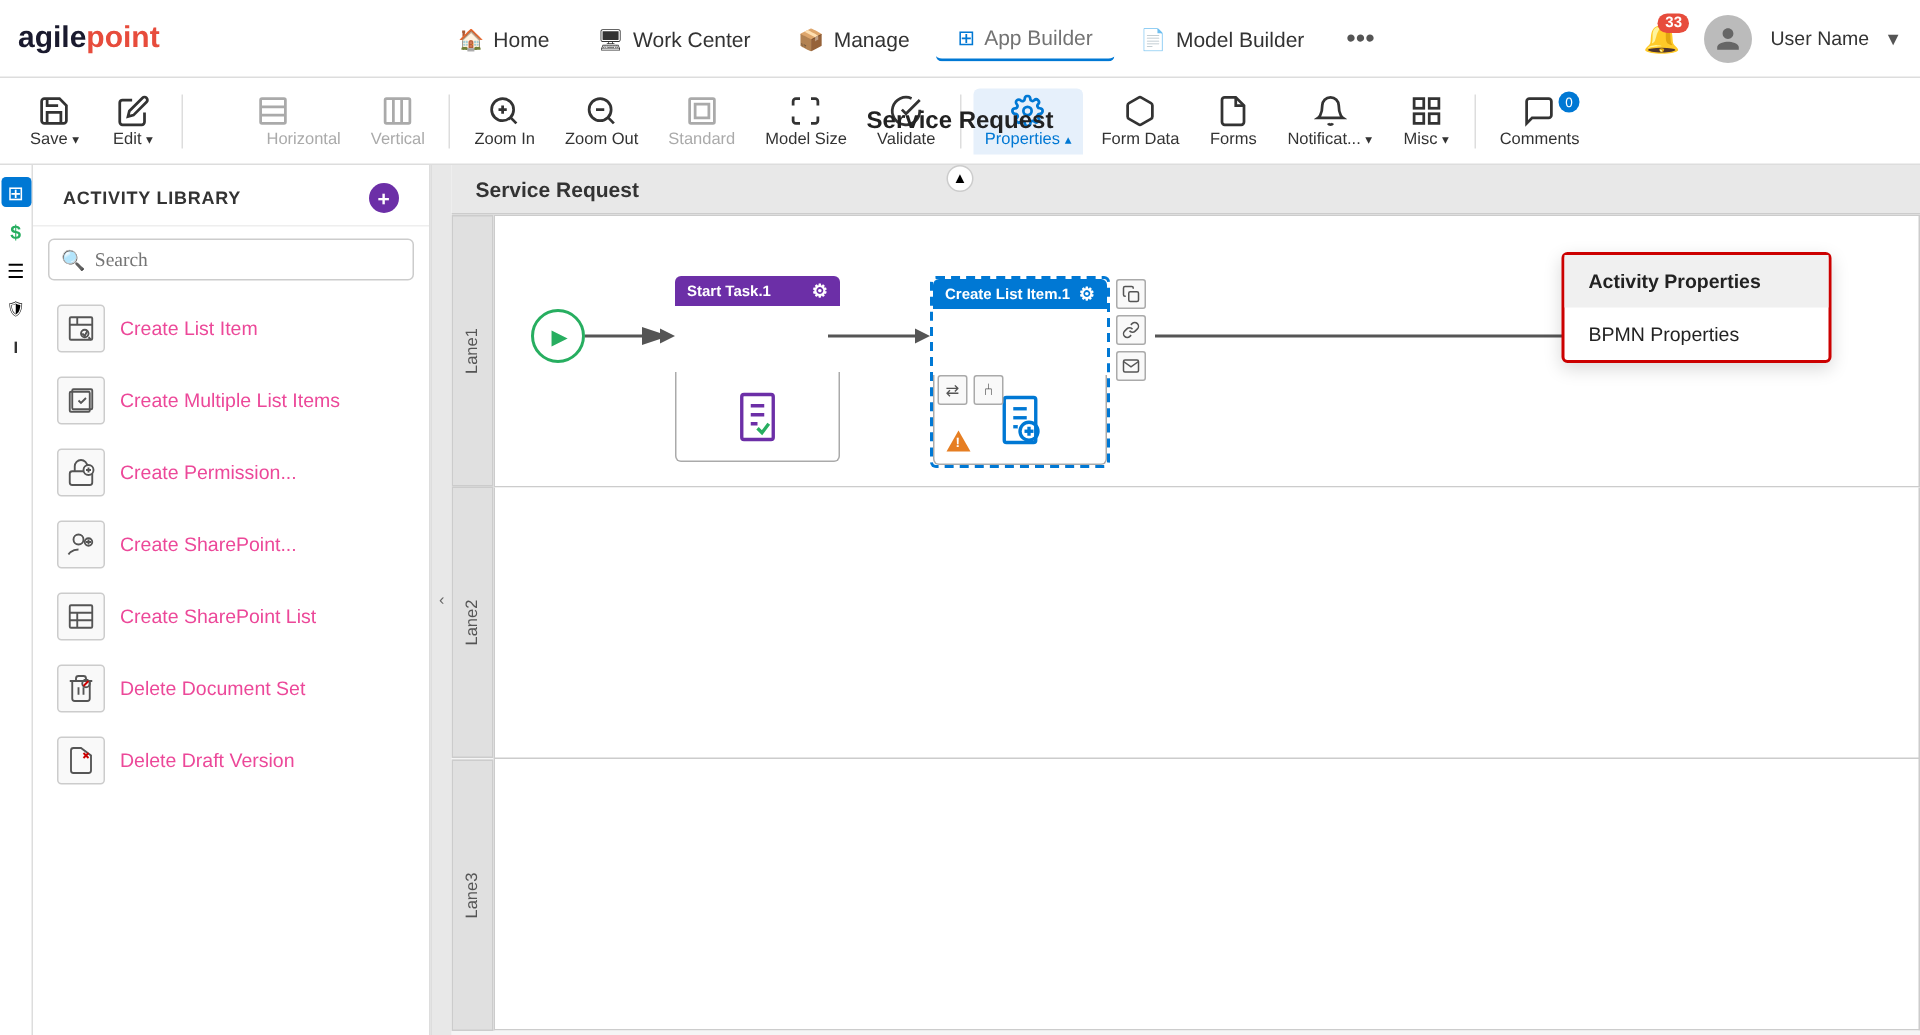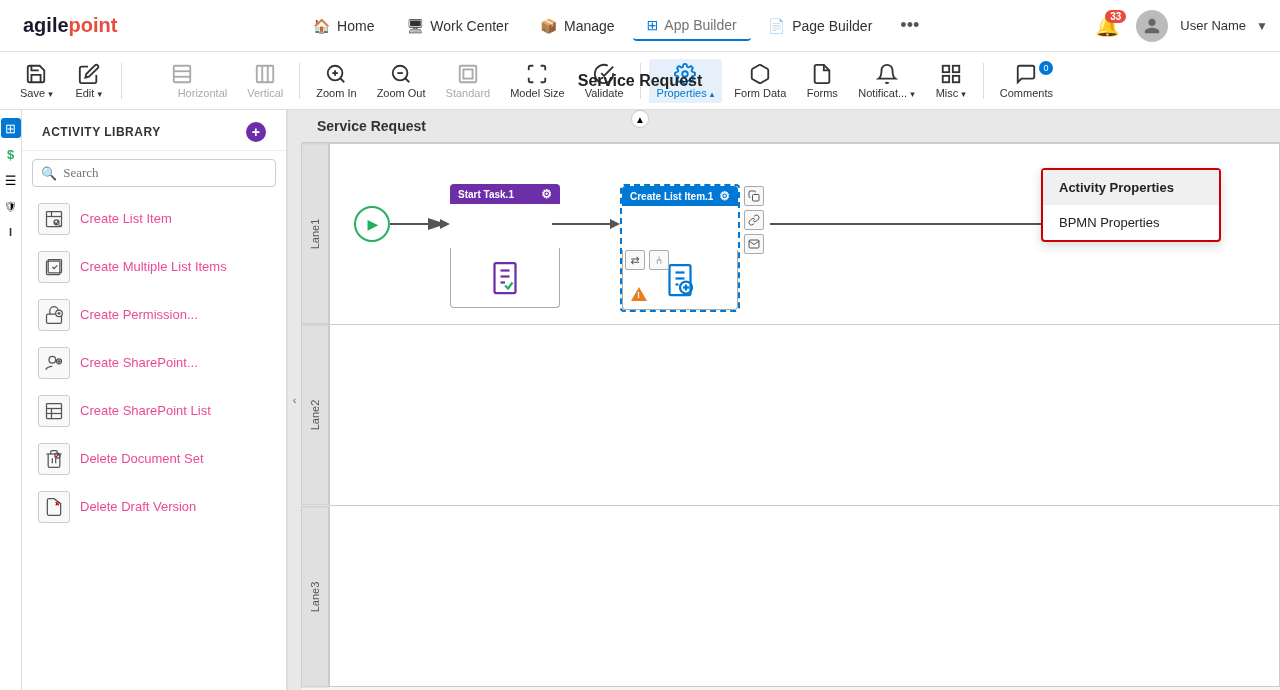--- a/index.html
+++ b/index.html
@@ -3,21 +3,21 @@
   <meta charset="utf-8">
   <style>
     * { box-sizing: border-box; margin: 0; padding: 0; }
     body { font-family: 'Segoe UI', Arial, sans-serif; background: #f0f0f0; overflow: hidden; width: 1280px; height: 690px; }
 
     
     .top-nav {
       display: flex; align-items: center; background: #fff; height: 52px;
       border-bottom: 1px solid #ddd; padding: 0 12px; position: relative; z-index: 100;
     }
-    .logo { display: flex; align-items: flex-end; margin-right: 24px; margin-left: 11px; }
+    .logo { display: flex; align-items: flex-end; margin-right: 24px; }
     .nav-items { display: flex; align-items: center; gap: 4px; flex: 1; justify-content: center; }
     .nav-item {
       display: flex; align-items: center; gap: 6px; padding: 6px 14px;
       border-radius: 4px; cursor: pointer; font-size: 14px; color: #333; font-weight: 500;
     }
     .nav-item.active { color: #0078d4; }
     .nav-dots { padding: 6px 10px; cursor: pointer; font-size: 18px; color: #555; }
     .nav-right { display: flex; align-items: center; gap: 8px; margin-left: auto; }
     .notif-btn {
       position: relative; background: none; border: none; cursor: pointer;
@@ -211,21 +211,21 @@
     <div class="nav-item">
       <span>📦</span>
       <span>Manage</span>
     </div>
     <div class="nav-item active" style="border-bottom:2px solid #0078d4;">
       <span style="color:#0078d4;">⊞</span>
       <span style="color:#737373;">App Builder</span>
     </div>
     <div class="nav-item">
       <span>📄</span>
-      <span>Page Builder</span>
+      <span>Model Builder</span>
     </div>
     <div class="nav-dots">•••</div>
   </div>
   <div class="nav-right">
     <button class="notif-btn">
       🔔
       <span class="notif-badge">33</span>
     </button>
     <div class="user-avatar">
       <svg width="18" height="18" viewBox="0 0 24 24" fill="#666">

